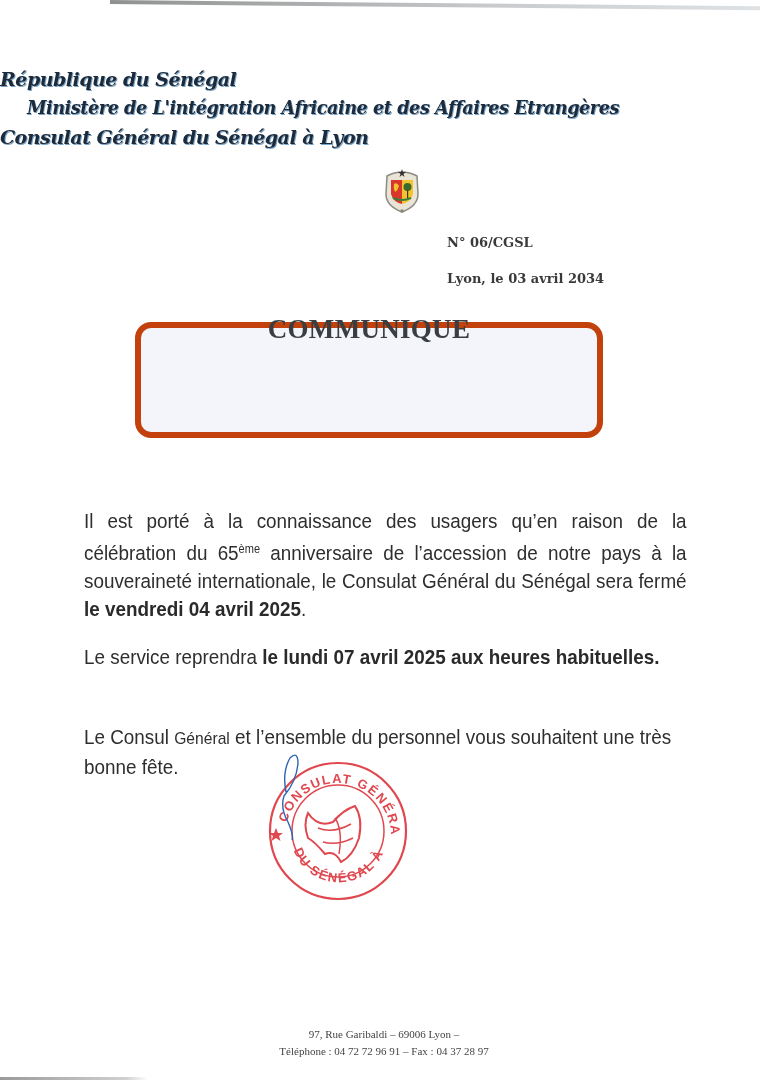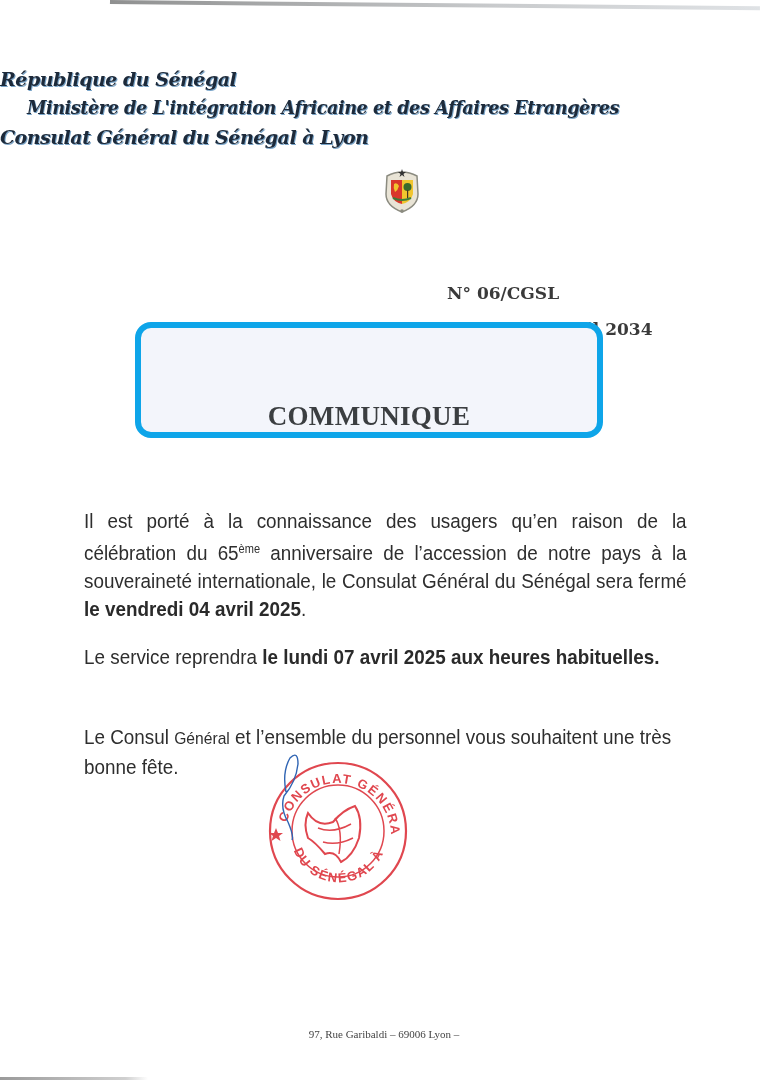--- a/index.html
+++ b/index.html
@@ -26,28 +26,28 @@
     white-space: nowrap;
   }
   .script.l1 { font-size: 19px; line-height: 26px; }
   .script.l2 { font-size: 19px; line-height: 26px; margin-top: 2px; transform: scaleX(0.93); }
   .script.l3 { font-size: 19px; line-height: 26px; margin-top: 4px; }
   .crest {
     position: absolute; left: 382px; top: 168px; width: 40px; height: 46px;
   }
   .ref {
     position: absolute; left: 447px; font-family: "DejaVu Serif", serif; font-weight: bold;
-    font-size: 17px; color: #3a3a3a; margin-top: 48px;
+    font-size: 13px; color: #3a3a3a;
   }
   .ref.num { top: 235px; }
   .ref.date { top: 271px; }
   .title-box {
     position: absolute; left: 135px; top: 322px; width: 456px; height: 104px;
-    border: 6px solid #0ea5e9; border-radius: 16px; background: #f3f5fb;
-    display: flex; align-items: flex-end; justify-content: center;
+    border: 6px solid #c2410c; border-radius: 16px; background: #f3f5fb;
+    display: flex; align-items: flex-start; justify-content: center;
   }
   .title-box span {
     font-family: "Liberation Serif", serif; font-weight: bold; font-size: 27px;
     color: #3b3e41; letter-spacing: 0.3px; margin-top: -14px;
   }
   .body-text {
     position: absolute; left: 84px; width: 603px;
     font-family: "Liberation Sans", sans-serif; font-size: 20.5px; line-height: 28px;
     color: #2e2e2e; text-align: justify; transform: scaleX(0.92); transform-origin: left top;
     width: 655px;
@@ -124,15 +124,16 @@
   <path d="M45 55 Q55 70 70 64 Q80 52 92 48 Q100 60 96 80 Q90 98 78 104 Q72 92 62 96 Q52 84 45 80 Q40 66 45 55Z" fill="none" stroke="#e0474f" stroke-width="2"></path>
   <path d="M55 70 Q70 76 88 66 M60 84 Q74 88 90 80 M72 60 Q80 72 76 96" stroke="#e0474f" stroke-width="1.5" fill="none"></path>
 </svg>
 
 <svg class="signature" viewBox="0 0 50 90">
   <path d="M18 40 Q14 20 22 6 Q30 -2 30 12 Q28 30 16 44 Q12 56 20 70 Q26 84 24 88" fill="none" stroke="#2f64b3" stroke-width="1.4"></path>
 </svg>
 
 <div class="footer">
   <div>97, Rue Garibaldi – 69006 Lyon –</div>
+  <div>Téléphone : 04 72 72 96 91 – Fax : 04 37 28 97</div>
 </div>
 
 <div class="scan-bottom"></div>
 
 </body></html>

